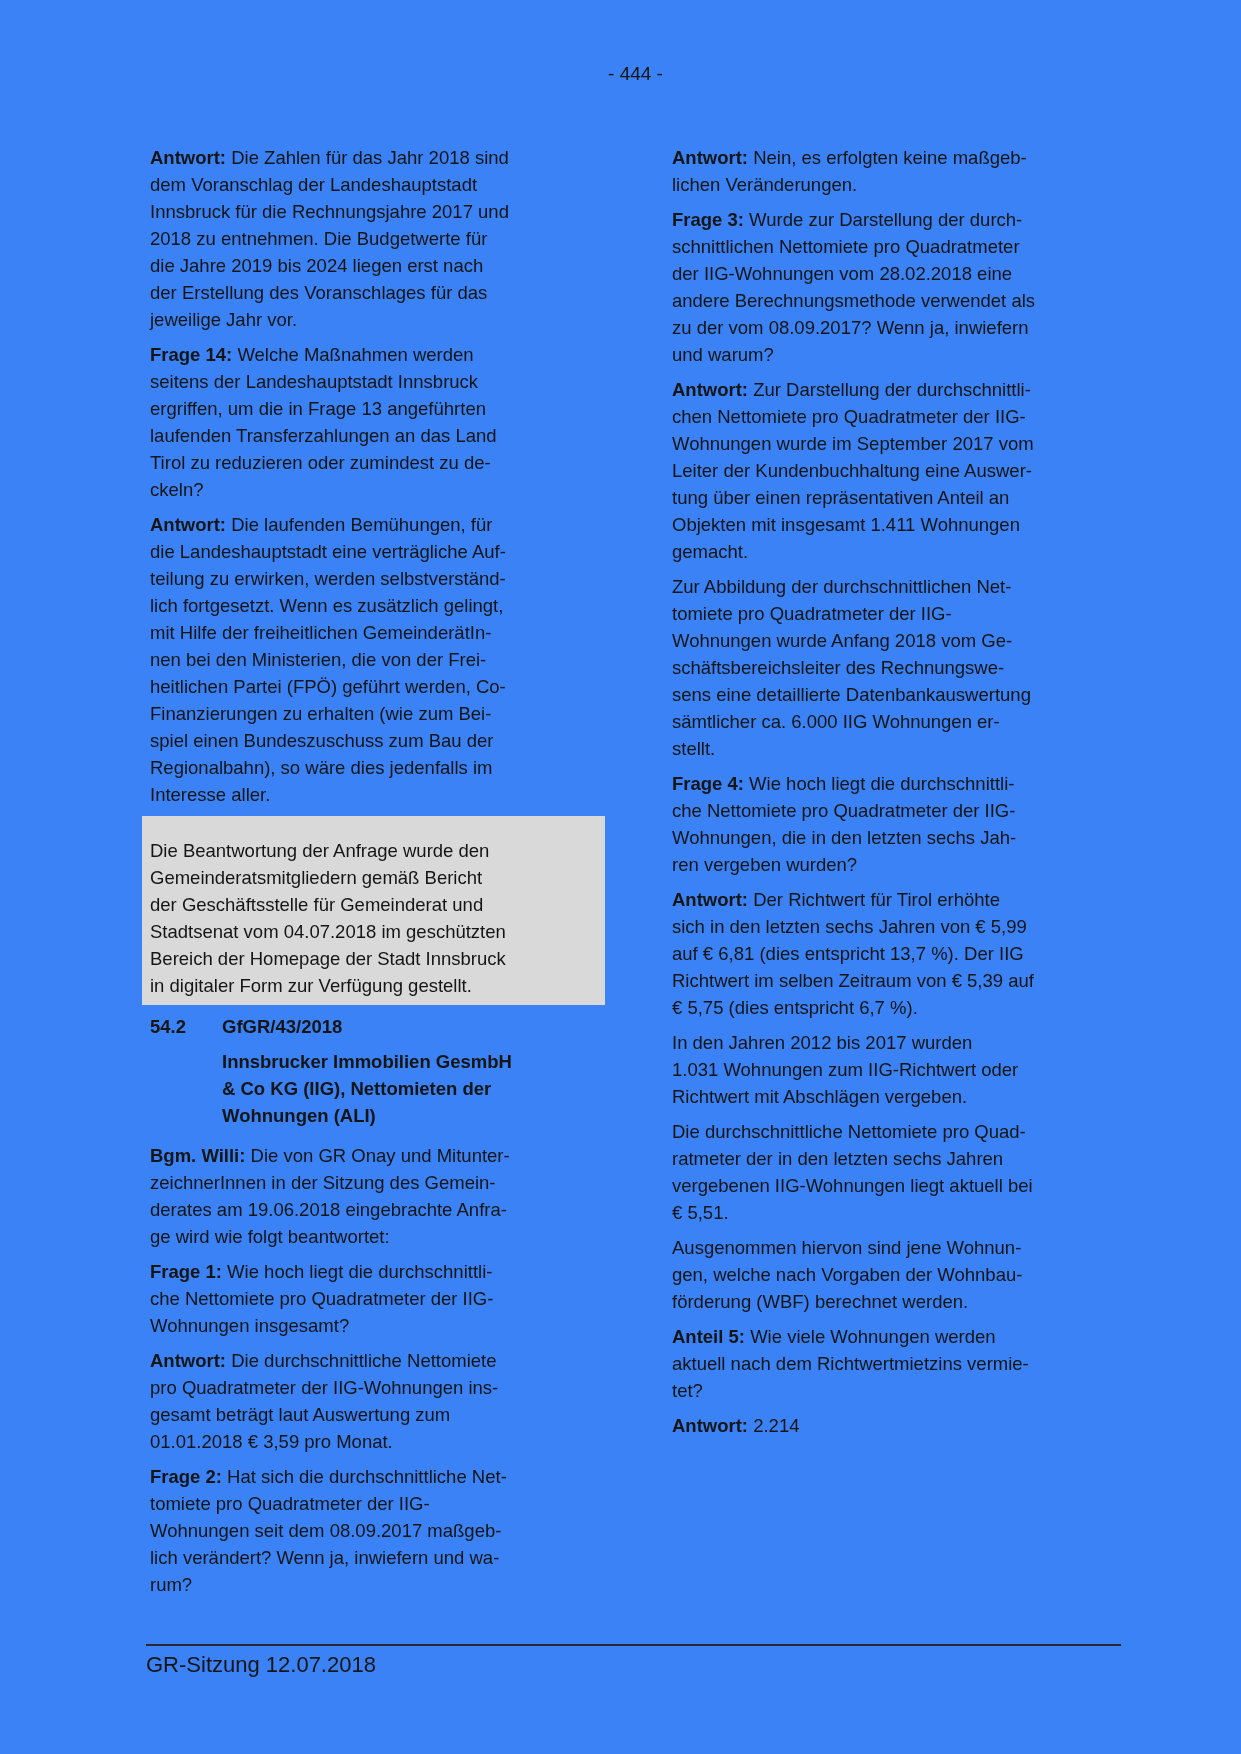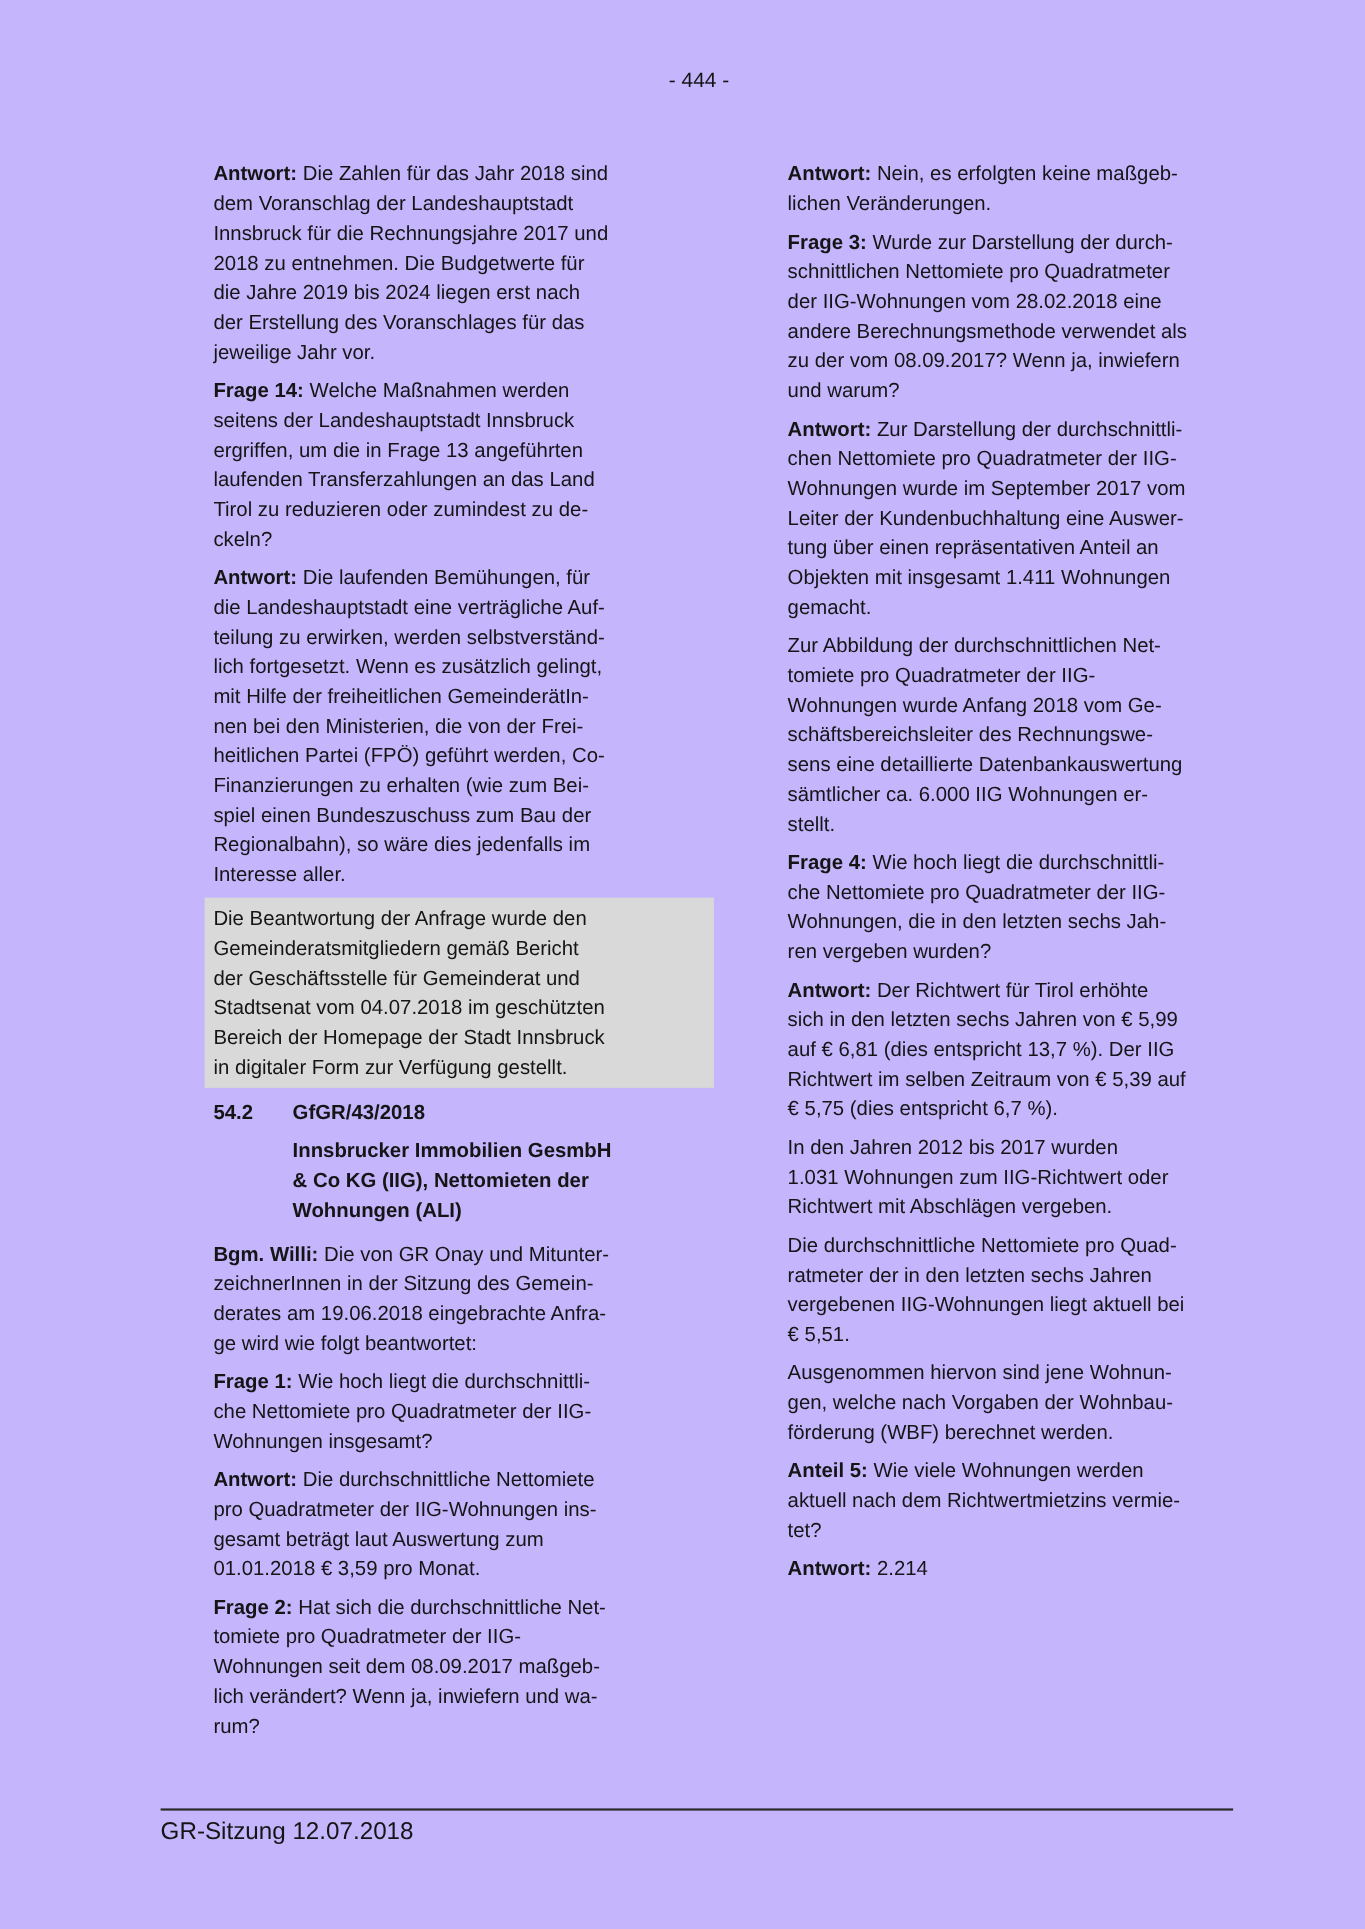--- a/index.html
+++ b/index.html
@@ -1,49 +1,49 @@
 <!DOCTYPE html>
 <html><head>
 <meta charset="utf-8">
 <style>
   html, body { margin: 0; padding: 0; background: #ffffff; }
   .page {
     position: relative;
     width: 1241px;
     height: 1754px;
-    background: #c4b5fd;
+    background: #3b82f6;
     font-family: "Liberation Sans", sans-serif;
     color: #151515;
     overflow: hidden;
   }
   .page-number {
     position: absolute;
     top: 63px;
     left: 150px;
     width: 971px;
     text-align: center;
     font-size: 19px;
   }
   .content {
     position: absolute;
     top: 144px;
     left: 150px;
     display: flex;
     font-size: 18.5px;
     line-height: 27px;
   }
-  .col-left  { width: 455px; margin-right: 67px; margin-left: 44px; }
+  .col-left  { width: 455px; margin-right: 67px; }
   .col-right { width: 430px; }
   .block + .block { margin-top: 8px; }
   .para { white-space: pre; }
   .lead { font-weight: bold; }
   .highlight {
     background: #d9d9d9;
     margin-left: -8px;
-    padding: 5px 0 6px 8px;
+    padding: 21px 0 6px 8px;
   }
   .heading { margin-top: 42px; font-weight: bold; white-space: pre; }
   .h-num { display: inline-block; width: 72px; }
   .subheading {
     margin-top: 8px;
     margin-left: 72px;
     font-weight: bold;
     white-space: pre;
   }
   .subheading + .block { margin-top: 13px; }

